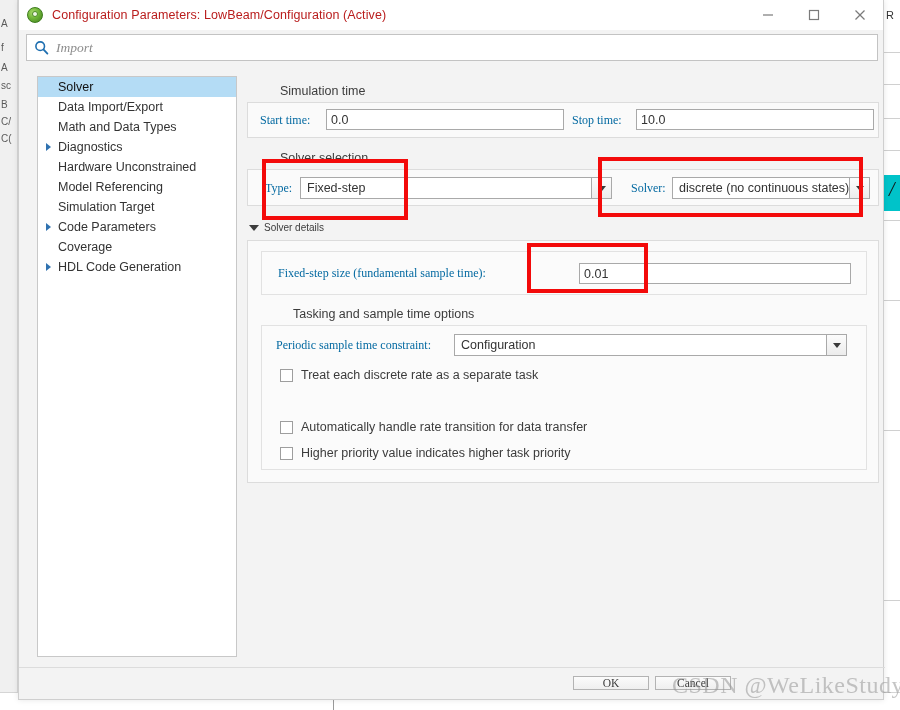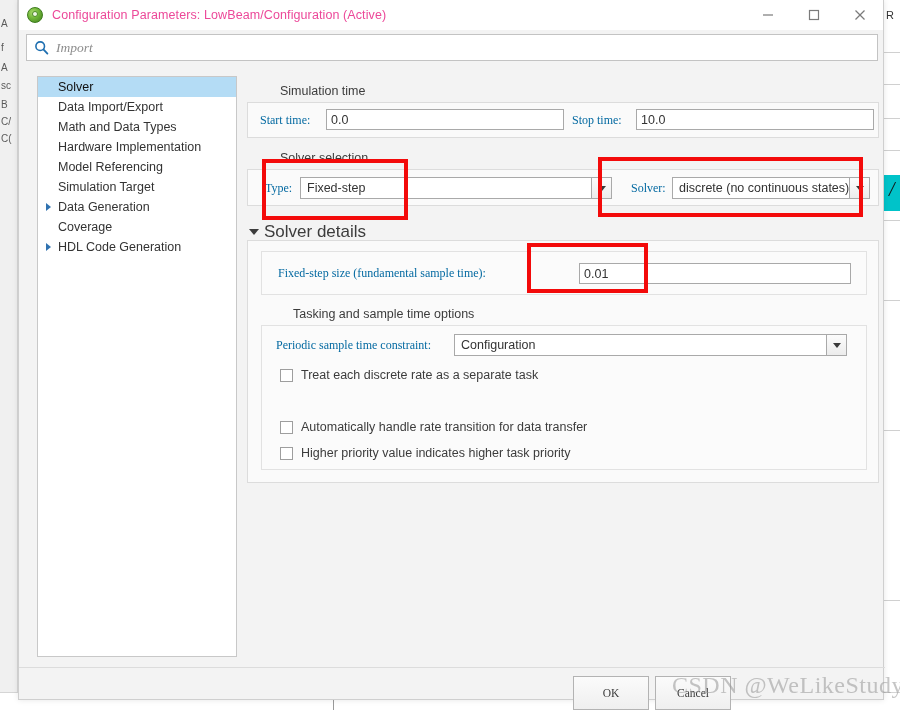--- a/index.html
+++ b/index.html
@@ -76,21 +76,21 @@
     position: absolute; left: 0; top: 0; width: 16px; height: 16px;
     border-radius: 50%;
     background: radial-gradient(circle at 35% 32%, #a8d96a 0%, #6fb537 45%, #3f7f1e 100%);
     border: 1px solid #3d7c1d;
   }
   #app-icon .hole {
     position: absolute; left: 5px; top: 4px; width: 6px; height: 6px;
     border-radius: 50%; background: #eef7e4; border: 1px solid #4b8a26;
   }
   #title-text {
-    margin-left: 9px; font-size: 12.5px; color: #ec4899;
+    margin-left: 9px; font-size: 12.5px; color: #b91c1c;
     white-space: nowrap; letter-spacing: .1px;
   }
   #win-controls {
     position: absolute; right: 0; top: 0; height: 30px; display: flex;
   }
   .win-btn {
     width: 46px; height: 30px; display: flex; align-items: center; justify-content: center;
     color: #7b7b7b;
   }
   .win-btn svg { display: block; }
@@ -174,21 +174,21 @@
 
   #solver-sel-label { position: absolute; left: 2px; top: 75px; }
   #solver-sel-panel { position: absolute; left: 0px; top: 93px; width: 632px; height: 37px; }
   #type-label { position: absolute; left: 17px; top: 11px; }
   #type-combo { position: absolute; left: 52px; top: 7px; width: 312px; }
   #solver-label { position: absolute; left: 383px; top: 11px; }
   #solver-combo { position: absolute; left: 424px; top: 7px; width: 198px; }
 
   #solver-details-header {
     position: absolute; left: 2px; top: 146px;
-    display: flex; align-items: center; font-size: 17px; color: #3c3c3c;
+    display: flex; align-items: center; font-size: 10px; color: #3c3c3c;
   }
   #solver-details-header .tri {
     width: 0; height: 0; margin-right: 5px;
     border-left: 5px solid transparent; border-right: 5px solid transparent;
     border-top: 6px solid #3c3c3c;
   }
   #solver-details-panel { position: absolute; left: 0px; top: 164px; width: 632px; height: 243px; }
 
   #fixed-step-subpanel {
     position: absolute; left: 13px; top: 10px; width: 606px; height: 44px;
@@ -213,21 +213,21 @@
     flex: 0 0 13px;
   }
   .chk-label { margin-left: 8px; font-size: 12.5px; color: #3c3c3c; white-space: nowrap; }
 
   
   #footer-sep {
     position: absolute; left: 0px; top: 667px; width: 866px; height: 1px;
     background: #dcdcdc;
   }
   .dlg-btn {
-    position: absolute; top: 676px; width: 76px; height: 34px;
+    position: absolute; top: 676px; width: 76px; height: 14px;
     background: linear-gradient(#fbfbfb, #efefef);
     border: 1px solid #b3b3b3;
     display: flex; align-items: center; justify-content: center;
     font-size: 11.5px; color: #3a3a3a;
     font-family: "Liberation Serif", serif;
   }
   #ok-button { left: 554px; }
   #cancel-button { left: 636px; }
 
   
@@ -324,31 +324,35 @@
     <div class="tree-item selected">
       <span>Solver</span>
     </div>
     <div class="tree-item">
       <span>Data Import/Export</span>
     </div>
     <div class="tree-item">
       <span>Math and Data Types</span>
     </div>
     <div class="tree-item">
-      <span>Hardware Implementation</span>
+      <span class="arrow"></span>
+      <span>Diagnostics</span>
+    </div>
+    <div class="tree-item">
+      <span>Hardware Unconstrained</span>
     </div>
     <div class="tree-item">
       <span>Model Referencing</span>
     </div>
     <div class="tree-item">
       <span>Simulation Target</span>
     </div>
     <div class="tree-item">
       <span class="arrow"></span>
-      <span>Data Generation</span>
+      <span>Code Parameters</span>
     </div>
     <div class="tree-item">
       <span>Coverage</span>
     </div>
     <div class="tree-item">
       <span class="arrow"></span>
       <span>HDL Code Generation</span>
     </div>
   </div>
 

